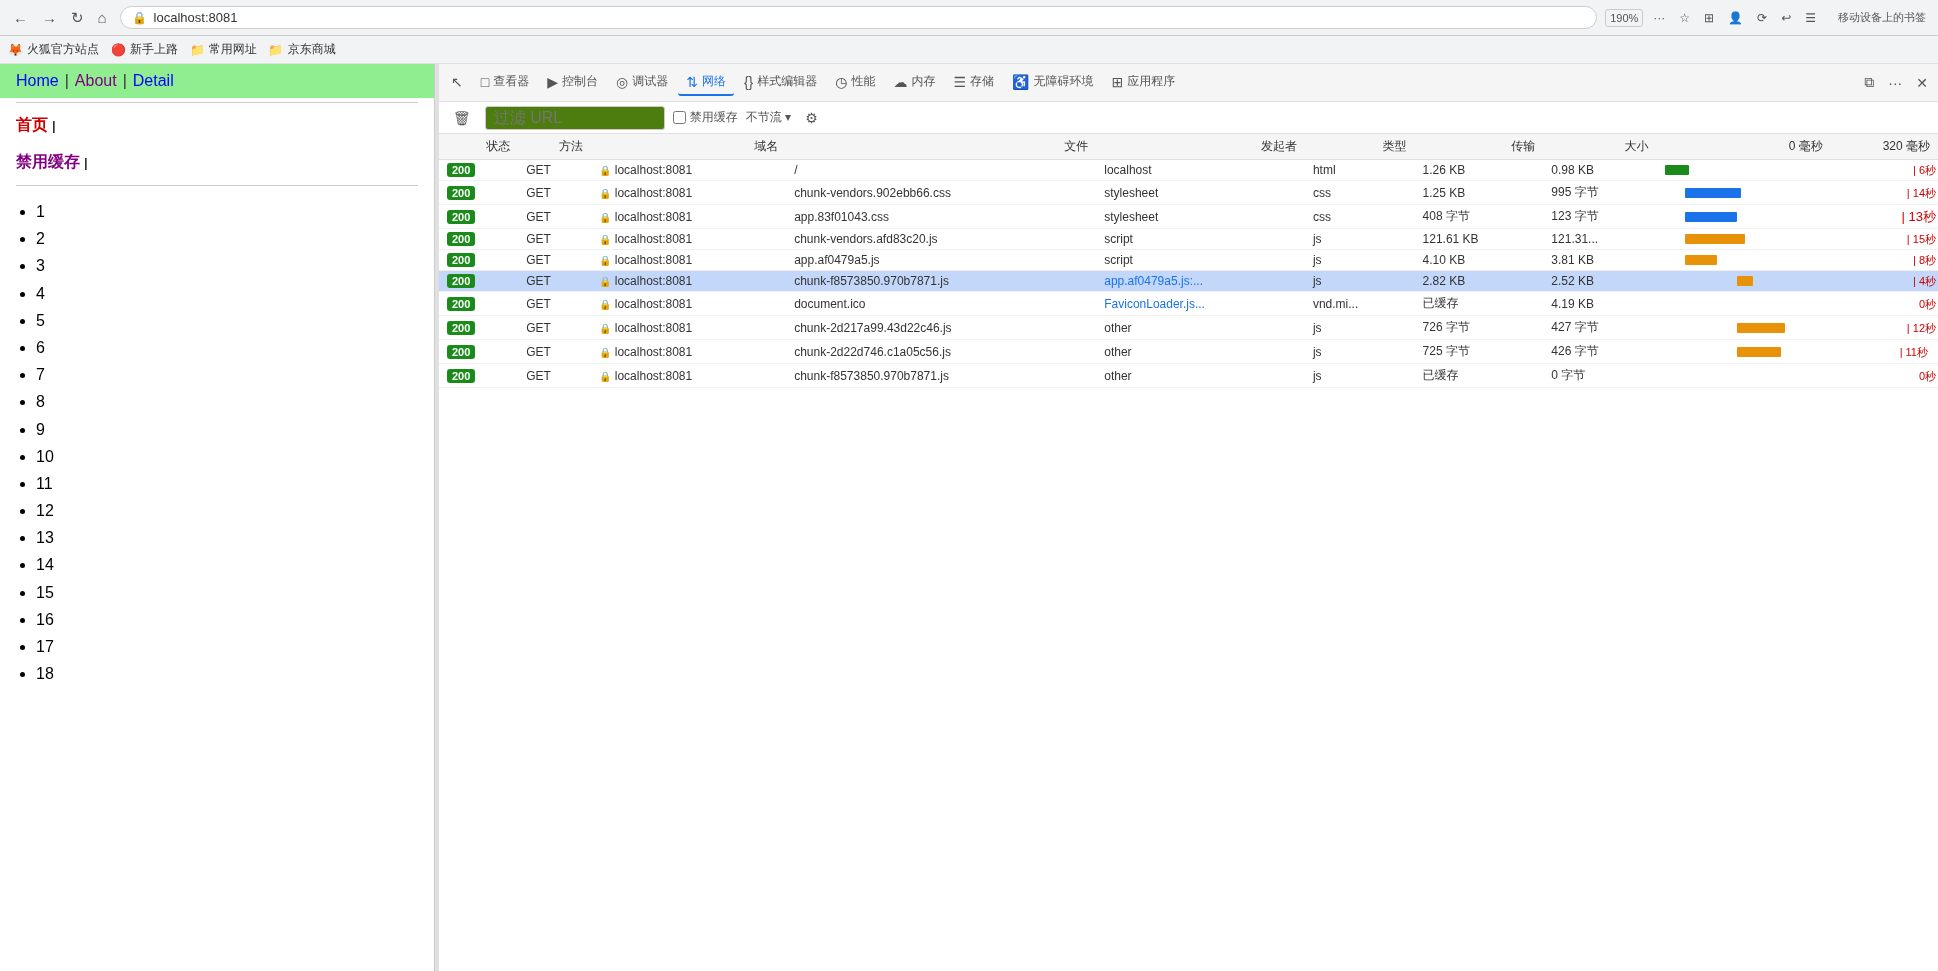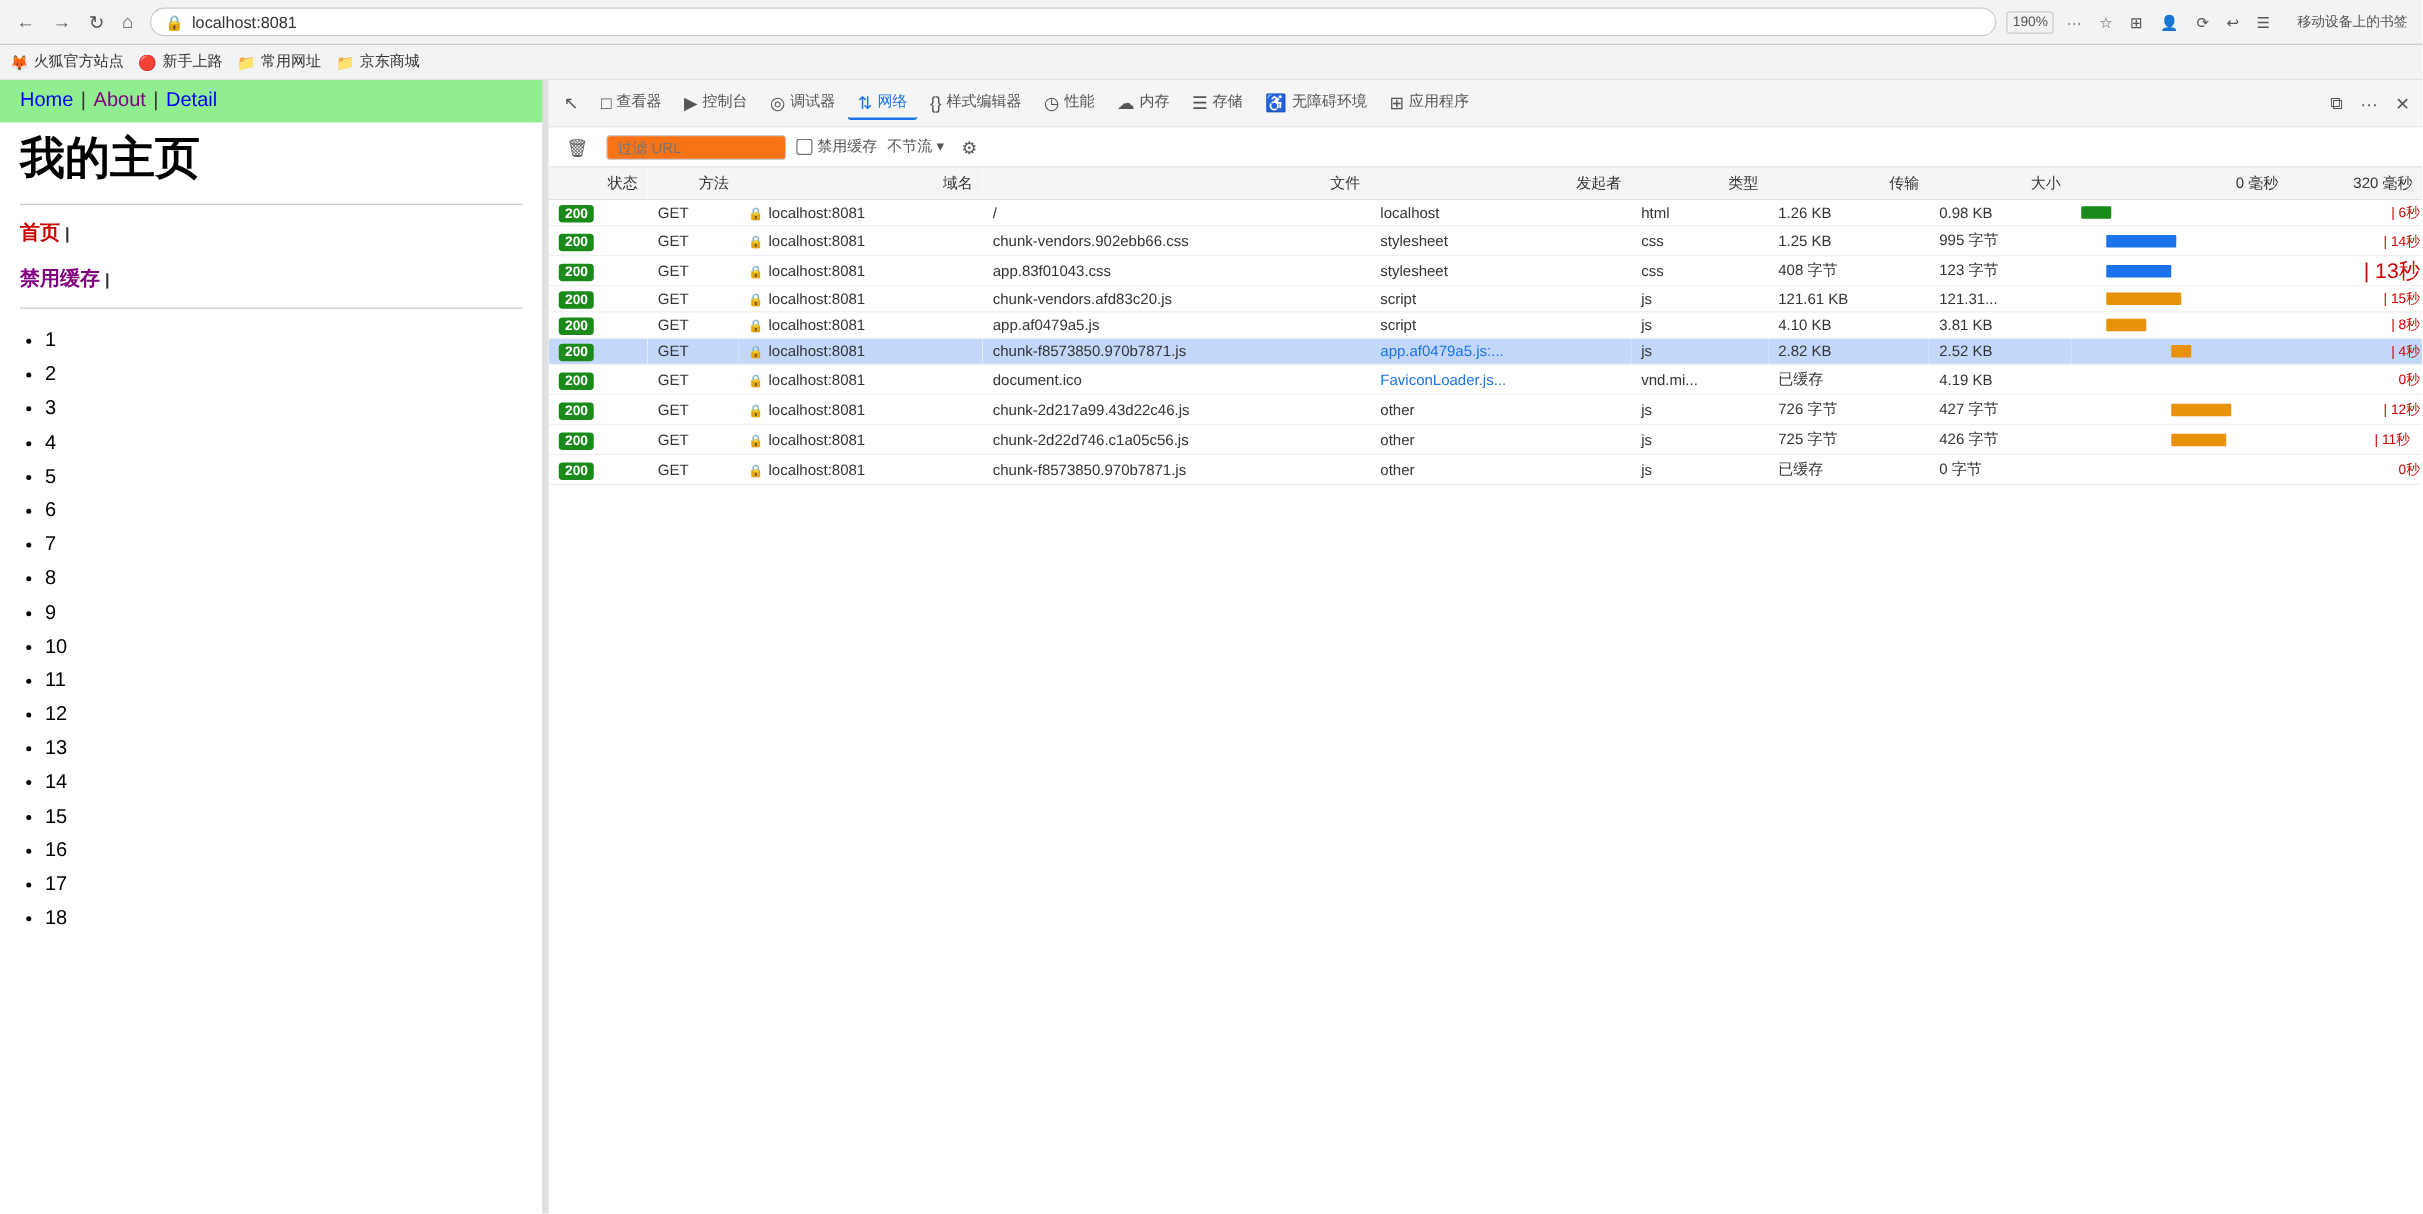--- a/index.html
+++ b/index.html
@@ -150,22 +150,22 @@
       border-bottom: 1px solid #e0e0e0;
       padding: 0 8px;
       height: 32px;
       gap: 8px;
     }
     .dt-action-btn {
       background: none; border: none; cursor: pointer; color: #555;
       font-size: 14px; padding: 3px 6px; border-radius: 3px;
     }
     .filter-input {
-      background: #f97316; border: 1px solid #ccc; border-radius: 3px;
-      padding: 2px 8px; font-size: 12px; width: 144px;
+      background: #4d7c0f; border: 1px solid #ccc; border-radius: 3px;
+      padding: 2px 8px; font-size: 16px; width: 180px;
     }
     .dt-toggle { display: flex; align-items: center; gap: 4px; font-size: 12px; color: #555; cursor: pointer; }
     .dt-throttle { font-size: 12px; color: #555; cursor: pointer; }
     .dt-settings { cursor: pointer; font-size: 14px; color: #555; padding: 3px 5px; }
 
     
     .network-filters {
       display: flex;
       align-items: center;
       border-bottom: 1px solid #e0e0e0;
@@ -309,21 +309,20 @@
   <div class="webpage-panel">
 
     <div class="page-nav">
       <a href="#">Home</a>
       <span class="separator">|</span>
       <a href="#" class="active">About</a>
       <span class="separator">|</span>
       <a href="#">Detail</a>
     </div>
 
-    <div class="page-title">我的主页</div>
 
     <hr class="page-divider">
 
     <div class="page-subnav">
       <div style="display:flex;align-items:center;gap:4px;">
         <a href="#" class="home-link">首页</a>
         <span class="sep">|</span>
       </div>
       <div style="display:flex;align-items:center;gap:4px;">
         <a href="#" class="about-link">禁用缓存</a>
@@ -470,21 +469,21 @@
               <td><span class="status-badge">200</span></td>
               <td>GET</td>
               <td><span style="font-size:10px;color:#888;">🔒</span> localhost:8081</td>
               <td style="max-width: 220px;">app.83f01043.css</td>
               <td>stylesheet</td>
               <td>css</td>
               <td>408 字节</td>
               <td>123 字节</td>
               <td class="timing-cell" style="position: relative; min-width: 140px;">
                 <span class="timing-bar blue" style="position: absolute; left: 24px; width: 52px; top: 50%; transform: translateY(-50%);"></span>
-                <span style="position: absolute; right: 2px; top: 50%; transform: translateY(-50%); font-size: 17px; color: rgb(204, 0, 0);">| 13秒</span>
+                <span style="position: absolute; right: 2px; top: 50%; transform: translateY(-50%); font-size: 13px; color: rgb(204, 0, 0);">| 13秒</span>
               </td>
             </tr>
             <tr>
               <td><span class="status-badge">200</span></td>
               <td>GET</td>
               <td><span style="font-size:10px;color:#888;">🔒</span> localhost:8081</td>
               <td style="max-width: 220px;">chunk-vendors.afd83c20.js</td>
               <td>script</td>
               <td>js</td>
               <td>121.61 KB</td>

